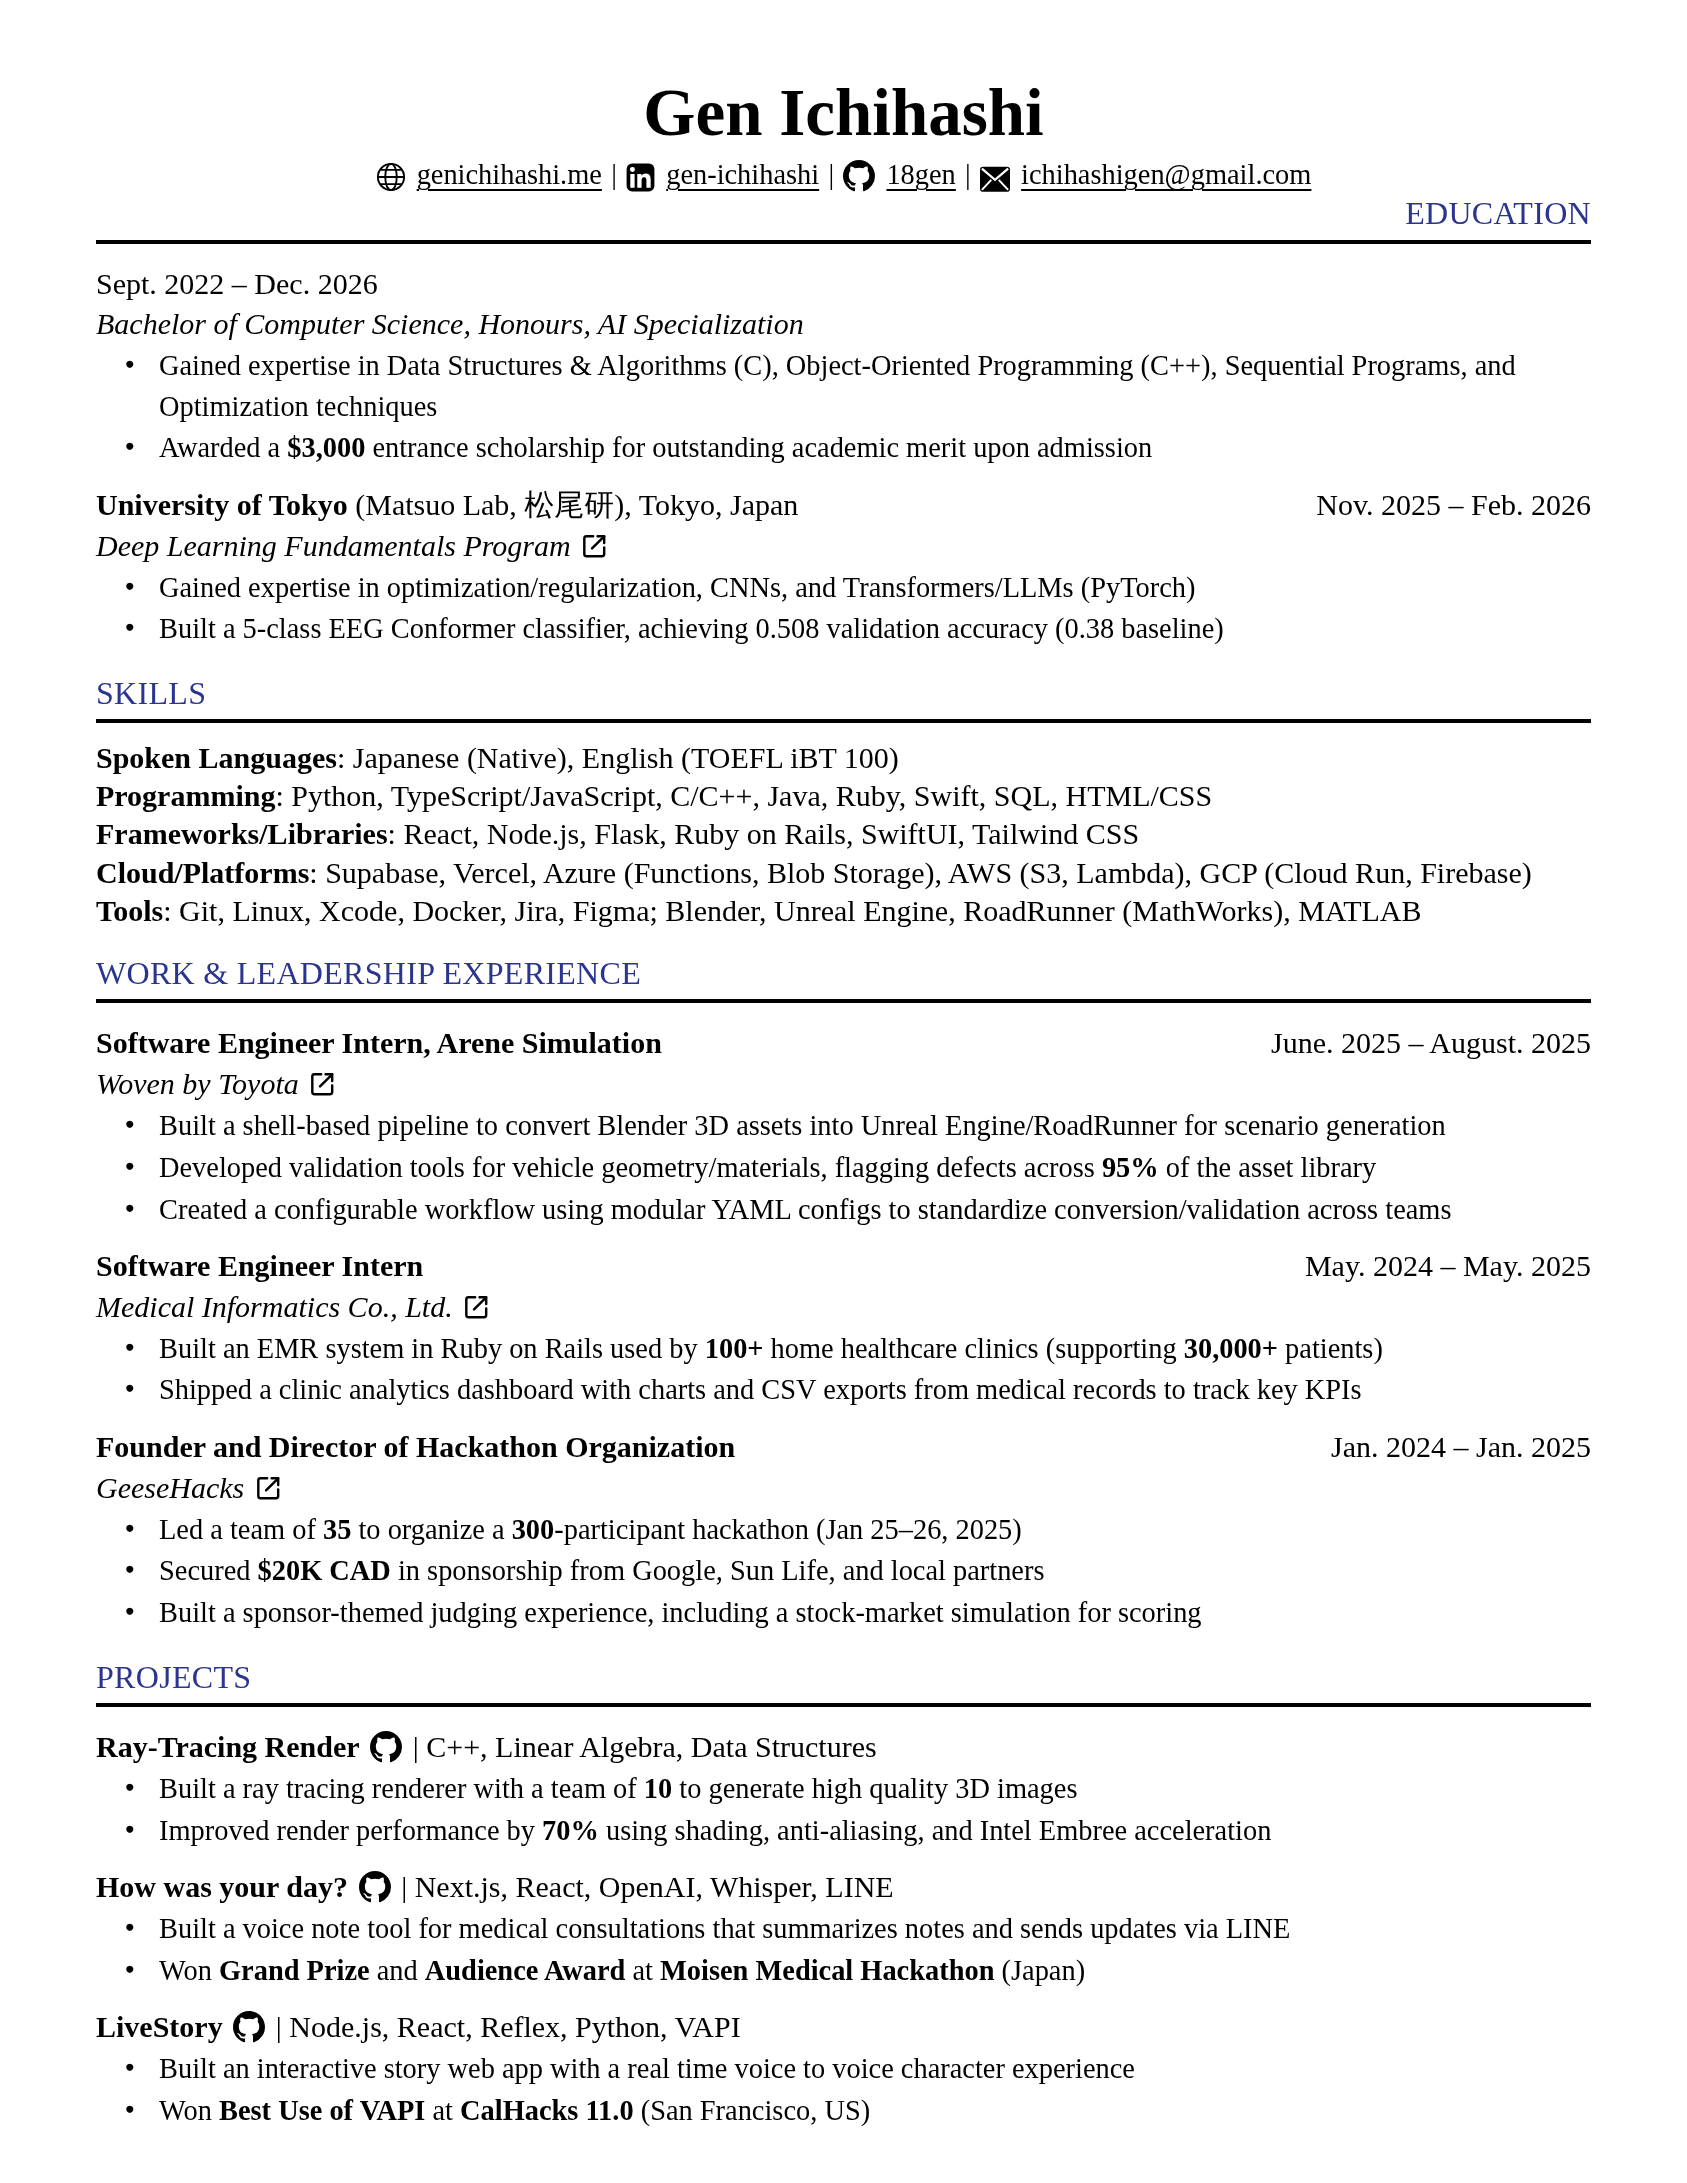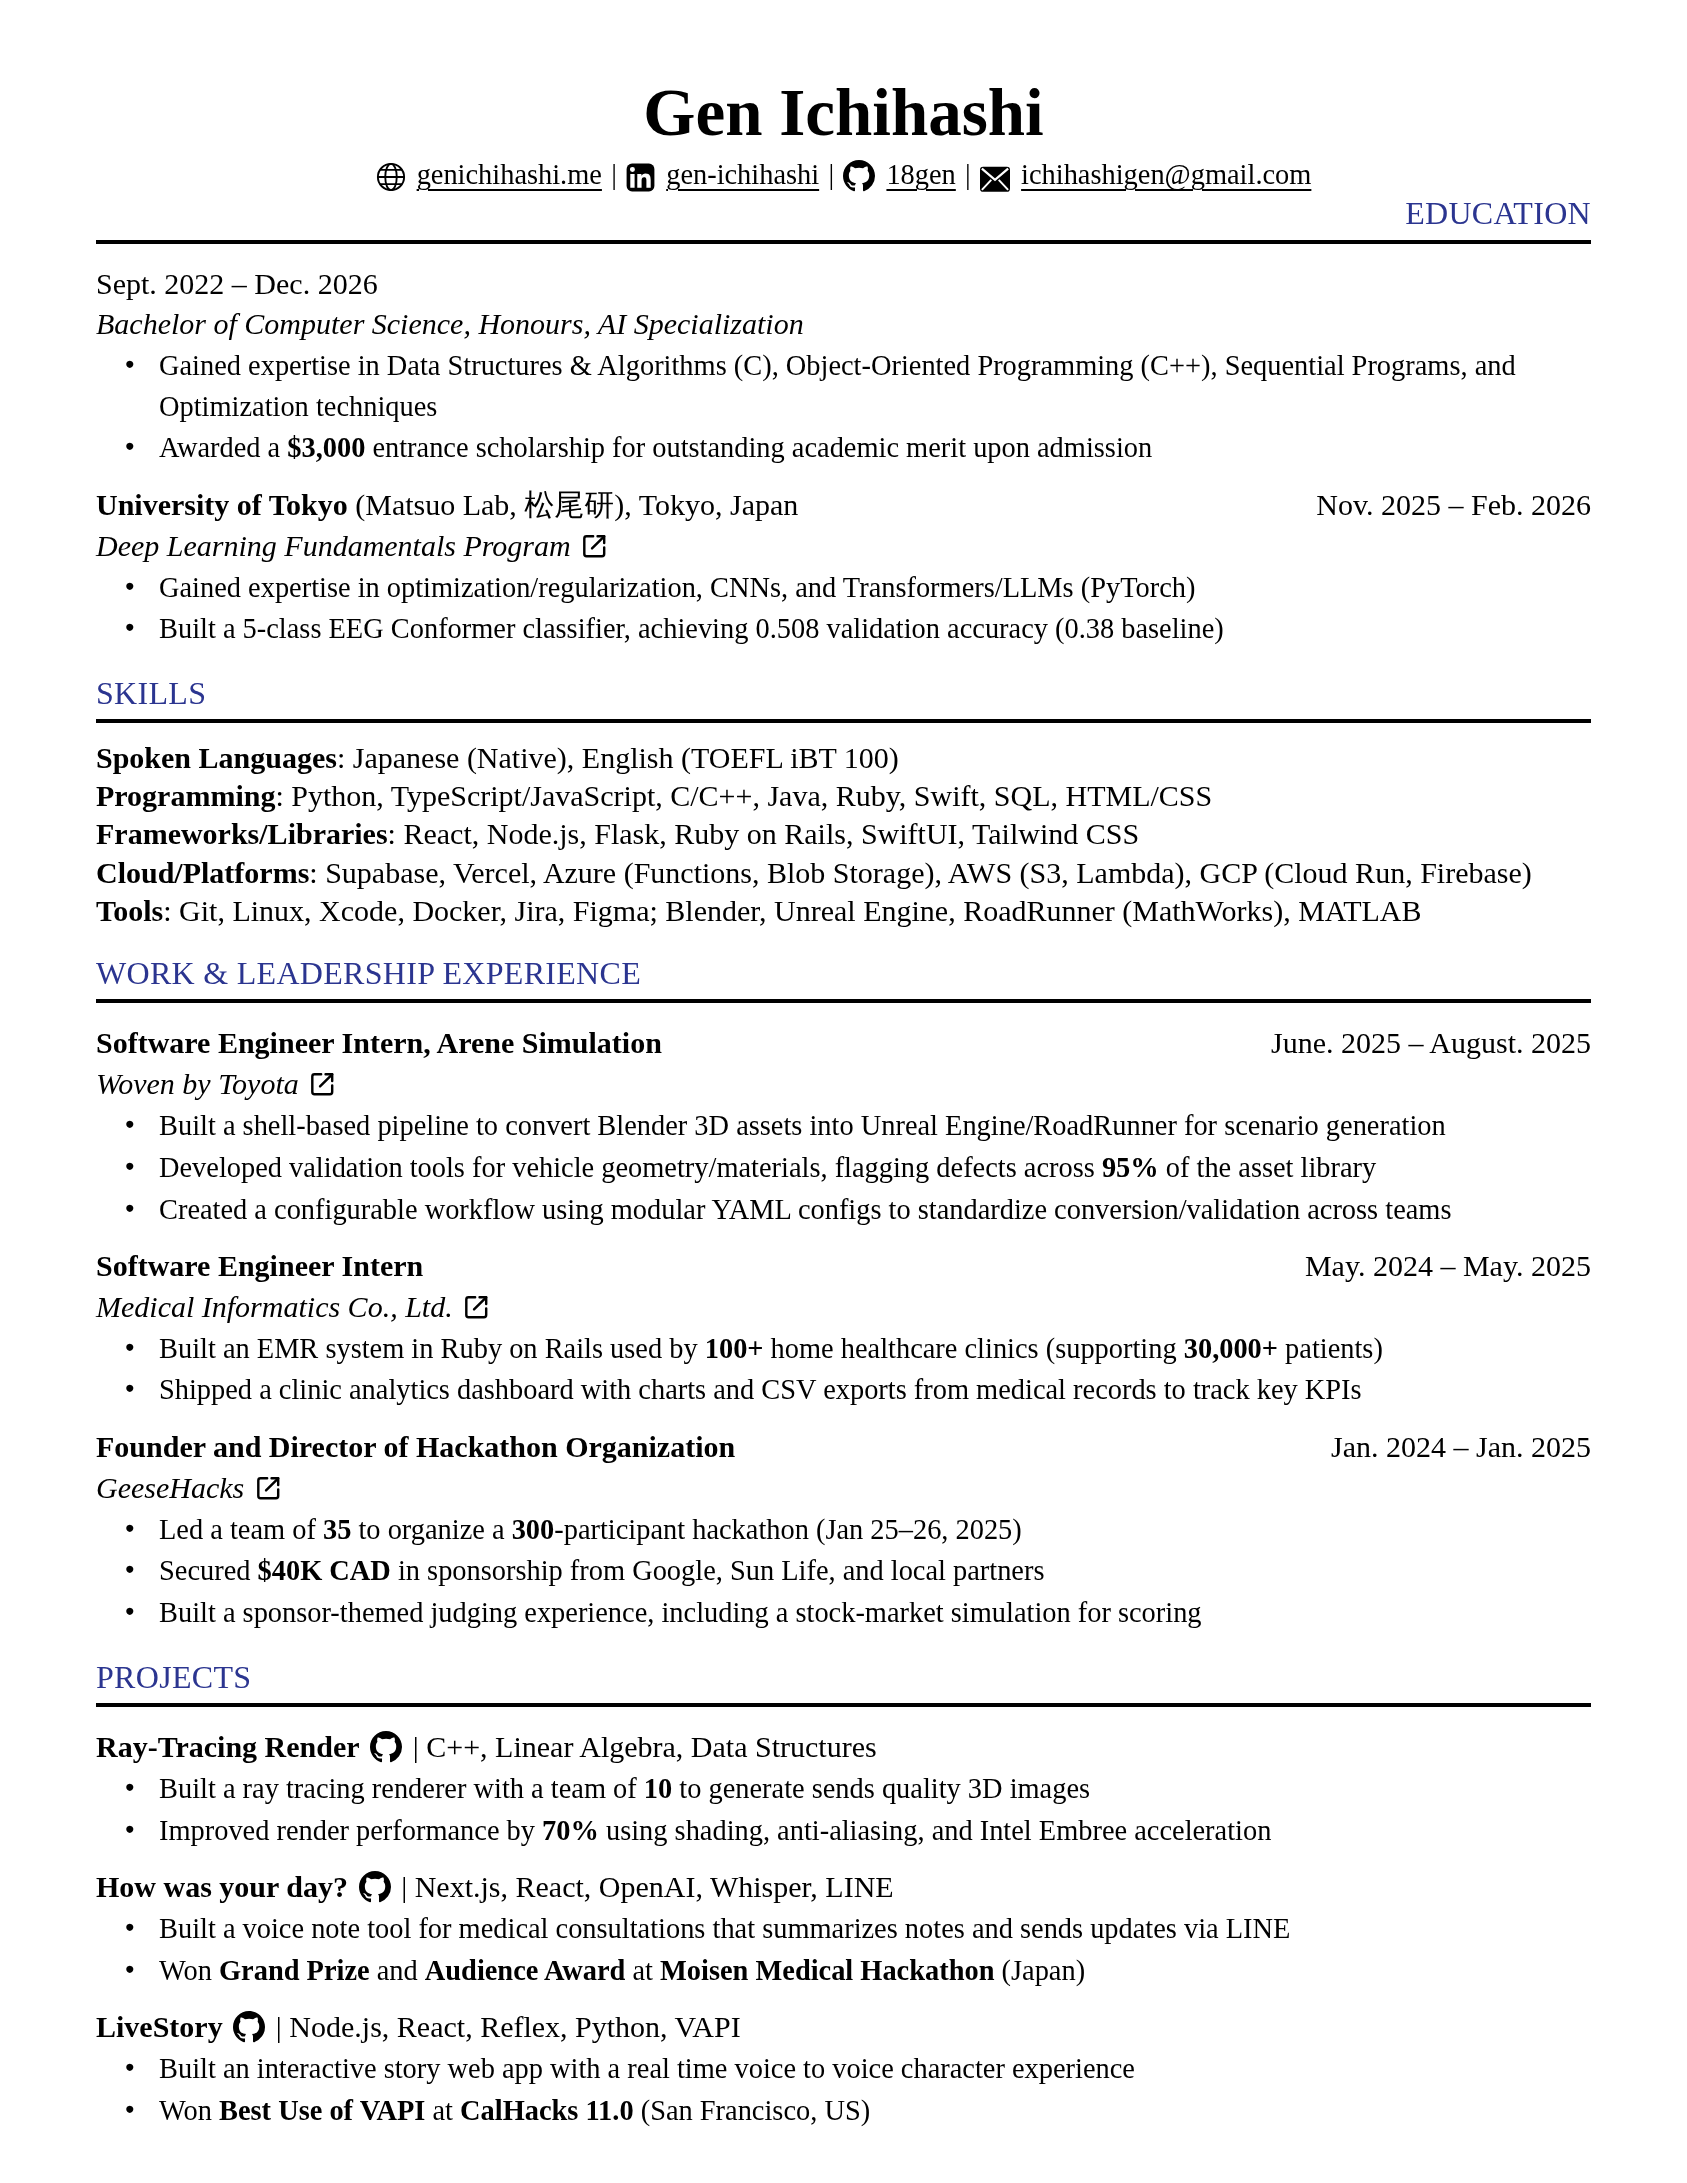--- a/index.html
+++ b/index.html
@@ -234,21 +234,21 @@
             <svg width="26.5" height="26.5" viewBox="0 0 24 24" fill="none" stroke="#000" stroke-width="2.2" stroke-linecap="round" stroke-linejoin="round">
               <path d="M21 13v6a2 2 0 0 1-2 2H5a2 2 0 0 1-2-2V5a2 2 0 0 1 2-2h6"></path>
                 <path d="M15 3h6v6"></path>
                 <path d="M10 14 21 3"></path>
             </svg>
           </span>
         </a>
       </div>
       <ul class="bullets">
         <li><span><span>Led a team of </span><span class="b">35</span><span> to organize a </span><span class="b">300</span><span>-participant hackathon (Jan 25–26, 2025)</span></span></li>
-        <li><span><span>Secured </span><span class="b">$40K CAD</span><span> in sponsorship from Google, Sun Life, and local partners</span></span></li>
+        <li><span><span>Secured </span><span class="b">$20K CAD</span><span> in sponsorship from Google, Sun Life, and local partners</span></span></li>
         <li><span><span>Built a sponsor-themed judging experience, including a stock-market simulation for scoring</span></span></li>
       </ul>
     </div>
   </section>
 
   <section>
     <h2 class="sec">PROJECTS</h2>
     <div class="rule"></div>
 
     <div class="project project-first">
@@ -257,21 +257,21 @@
         <a class="gh">
           <span>
             <svg width="32" height="32" viewBox="0 0 16 16" fill="#000">
                 <path d="M8 0C3.58 0 0 3.58 0 8c0 3.54 2.29 6.53 5.47 7.59.4.07.55-.17.55-.38 0-.19-.01-.82-.01-1.49-2.01.37-2.53-.49-2.69-.94-.09-.23-.48-.94-.82-1.13-.28-.15-.68-.52-.01-.53.63-.01 1.08.58 1.23.82.72 1.21 1.87.87 2.33.66.07-.52.28-.87.51-1.07-1.78-.2-3.64-.89-3.64-3.95 0-.87.31-1.59.82-2.15-.08-.2-.36-1.02.08-2.12 0 0 .67-.21 2.2.82.64-.18 1.32-.27 2-.27s1.36.09 2 .27c1.53-1.04 2.2-.82 2.2-.82.44 1.1.16 1.92.08 2.12.51.56.82 1.27.82 2.15 0 3.07-1.87 3.75-3.65 3.95.29.25.54.73.54 1.48 0 1.07-.01 1.93-.01 2.2 0 .21.15.46.55.38A8.01 8.01 0 0 0 16 8c0-4.42-3.58-8-8-8z"></path>
               </svg>
           </span>
         </a>
         <span class="ptech">| C++, Linear Algebra, Data Structures</span>
       </div>
       <ul class="bullets">
-        <li><span><span>Built a ray tracing renderer with a team of </span><span class="b">10</span><span> to generate sends quality 3D images</span></span></li>
+        <li><span><span>Built a ray tracing renderer with a team of </span><span class="b">10</span><span> to generate high quality 3D images</span></span></li>
         <li><span><span>Improved render performance by </span><span class="b">70%</span><span> using shading, anti-aliasing, and Intel Embree acceleration</span></span></li>
       </ul>
     </div>
 
     <div class="project">
       <div class="ptitle">
         <span class="b">How was your day?</span>
         <a class="gh">
           <span>
             <svg width="32" height="32" viewBox="0 0 16 16" fill="#000">

